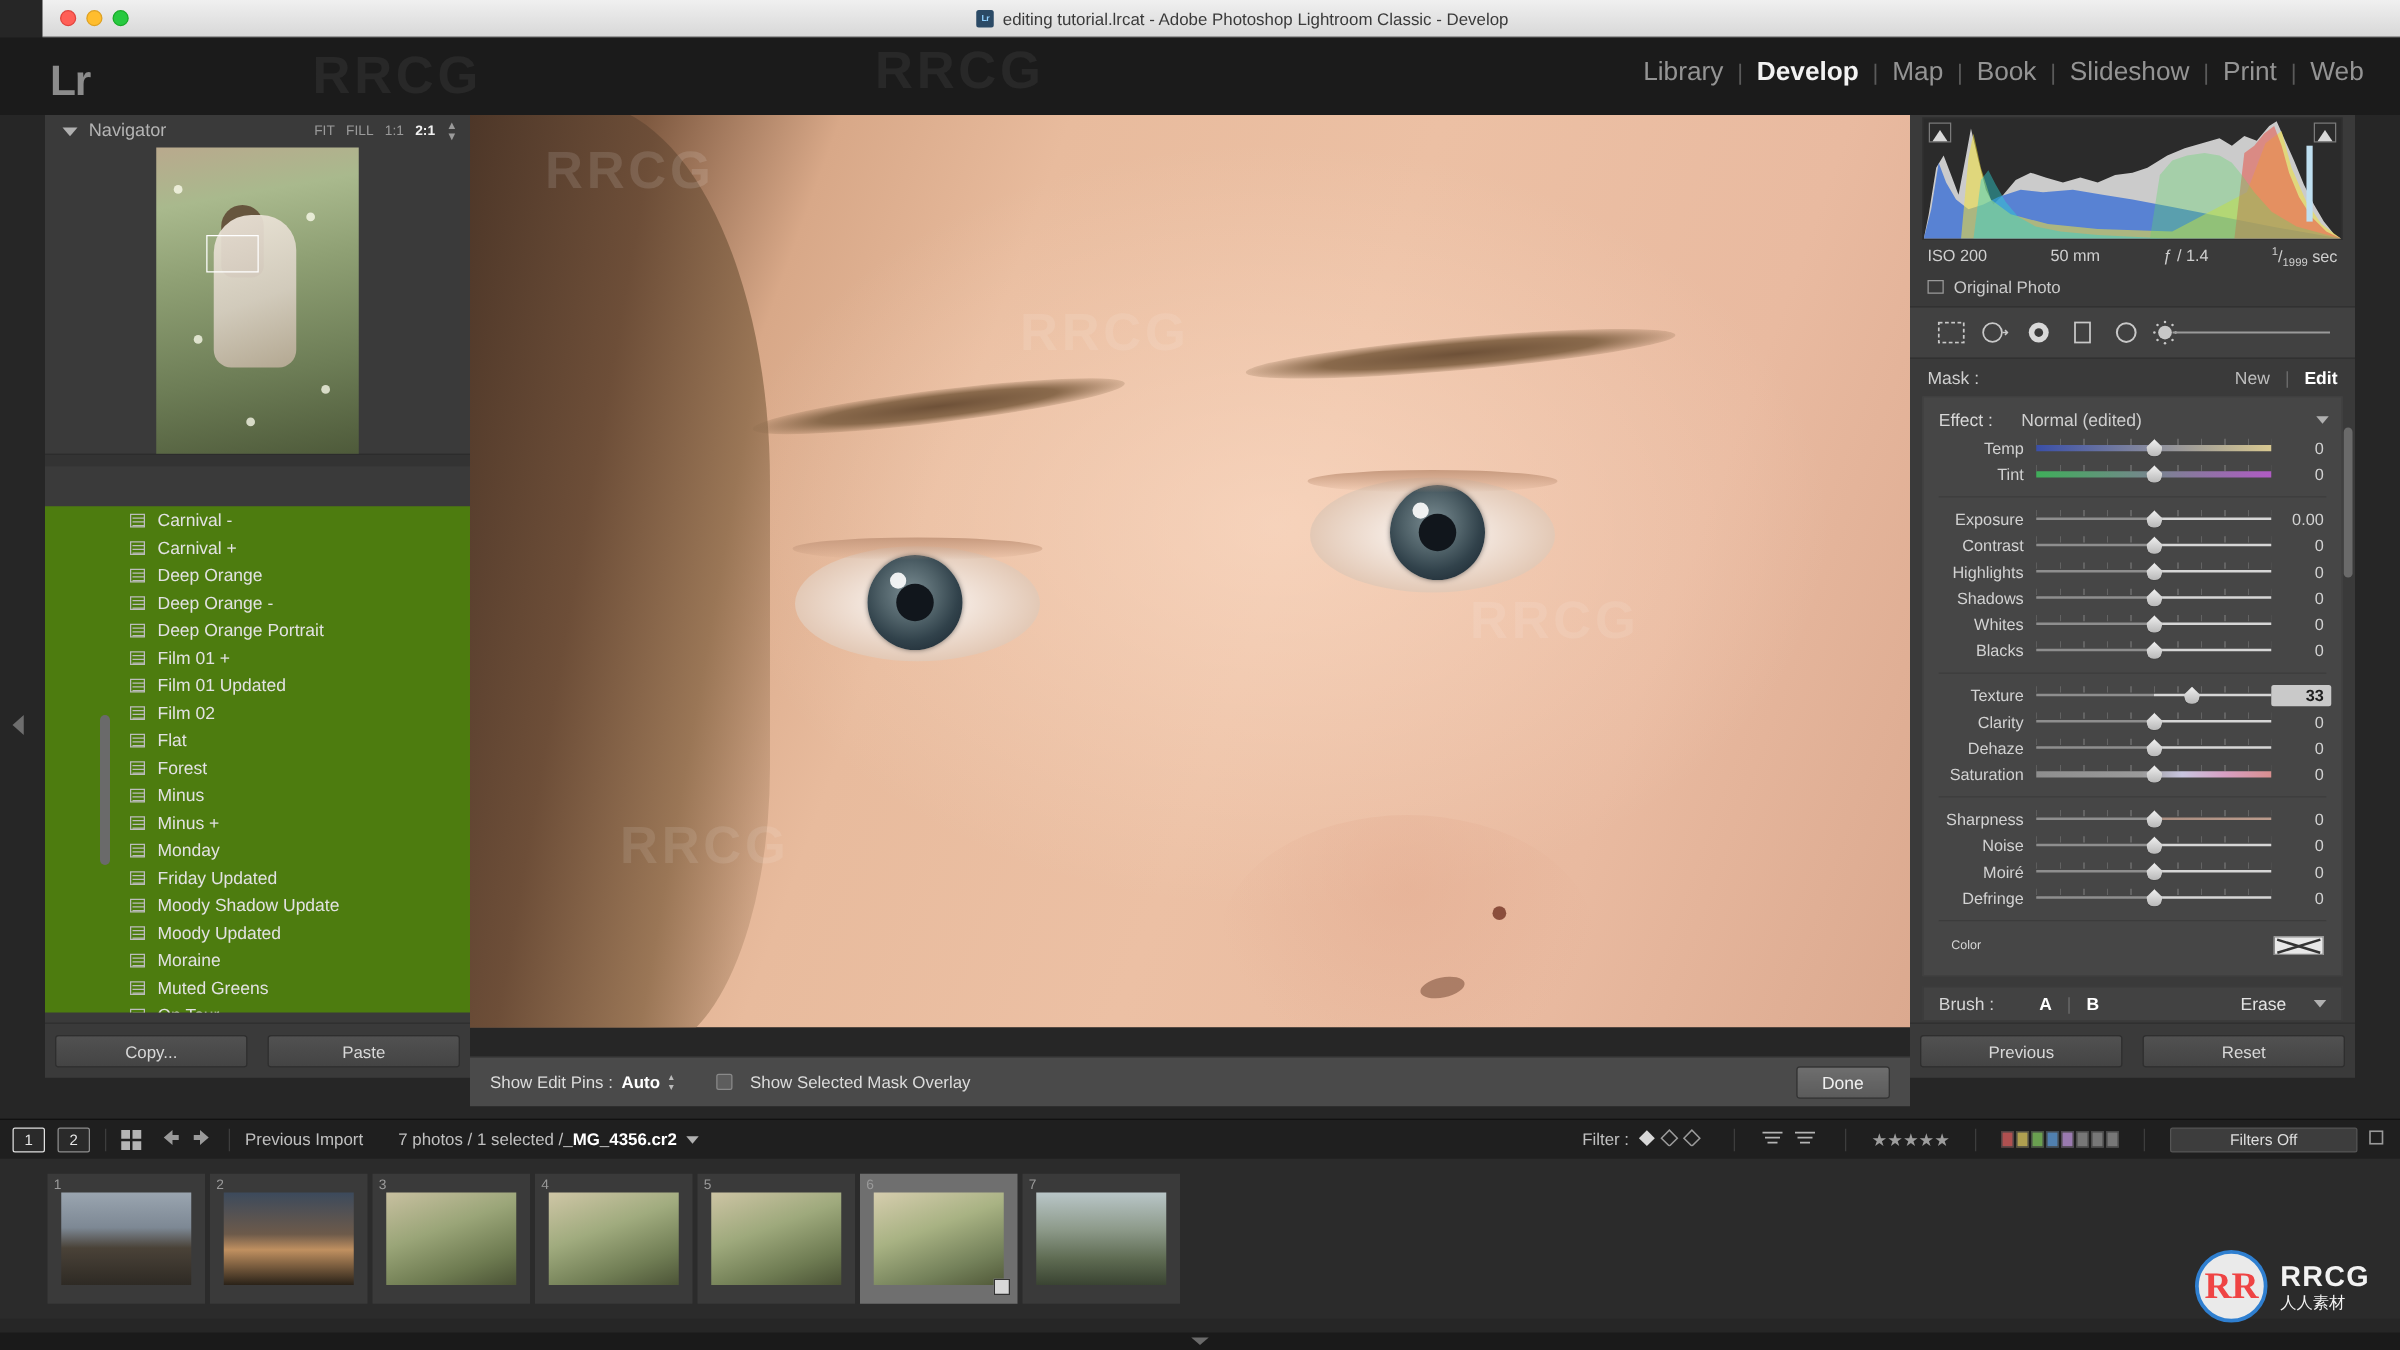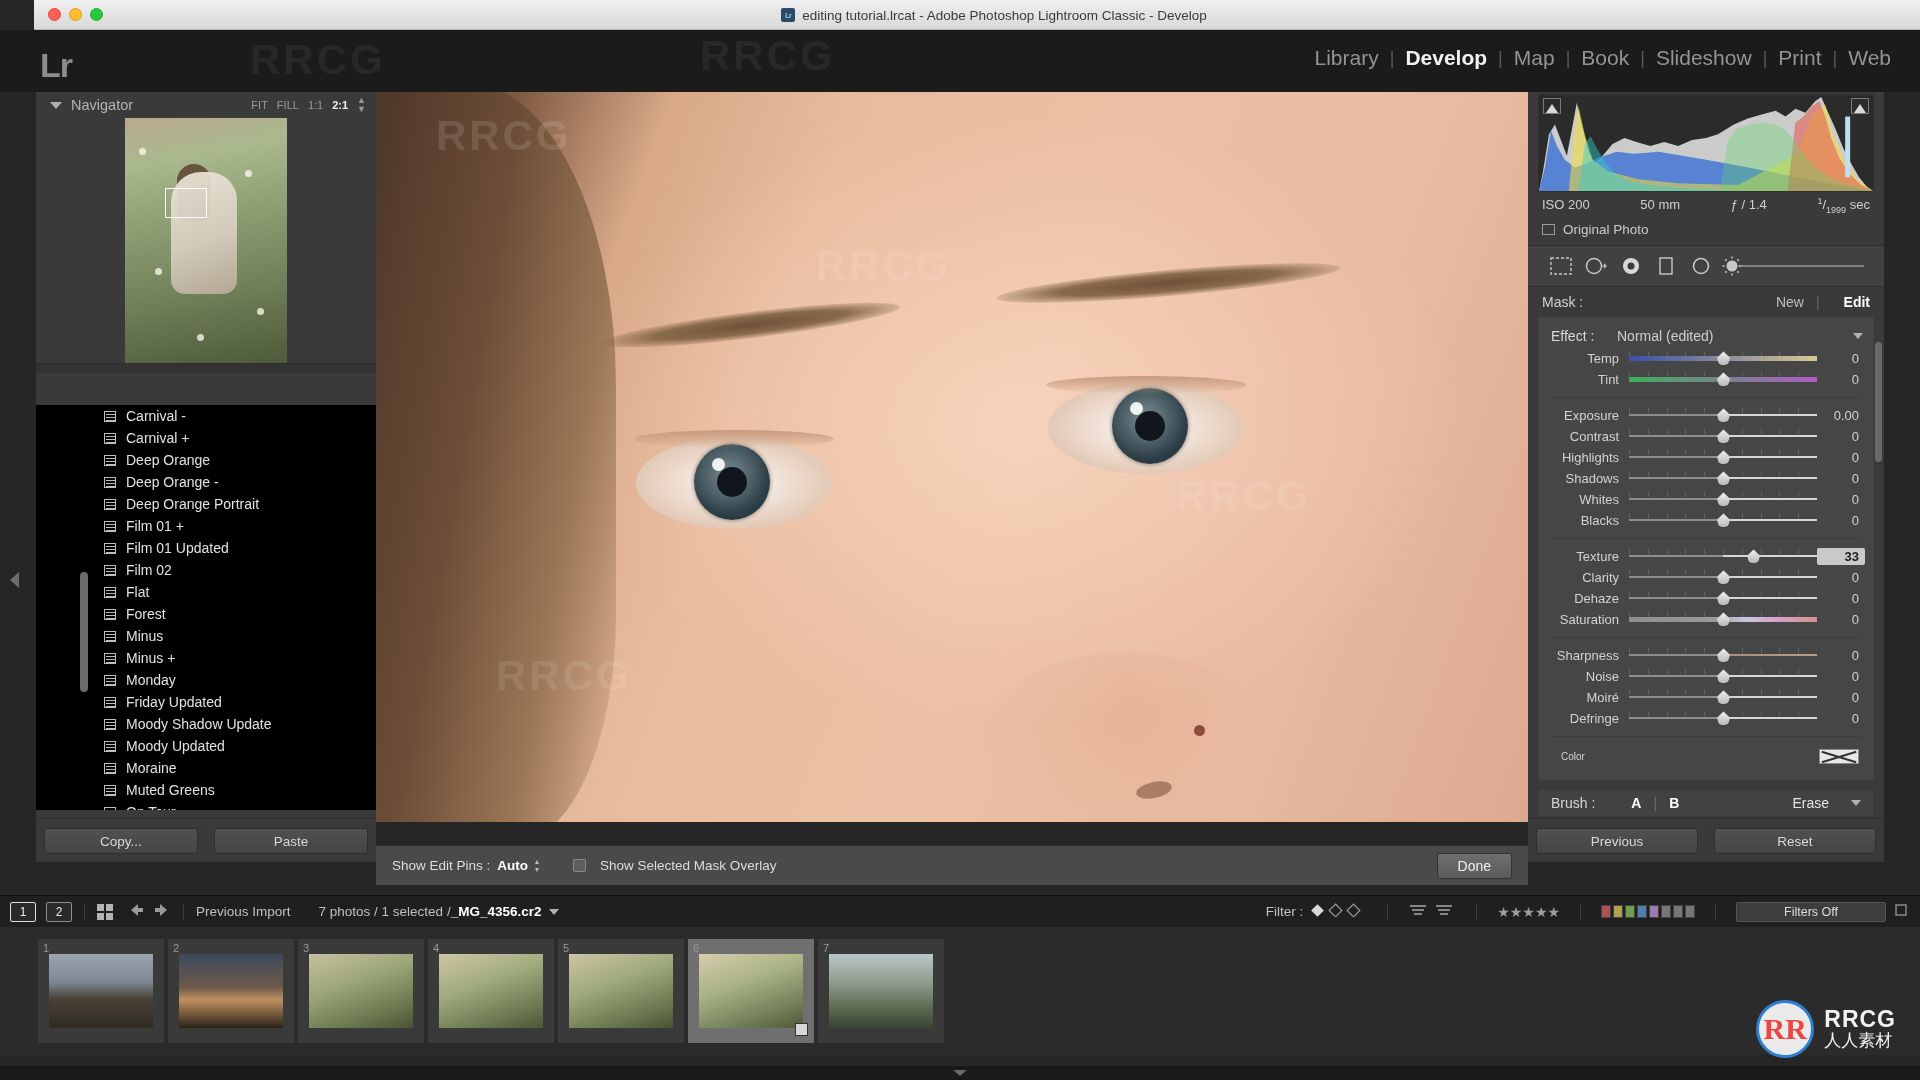--- a/index.html
+++ b/index.html
@@ -108,21 +108,21 @@
     position: absolute; width: 7px; height: 7px; border-radius: 50%;
     background: rgba(255,255,240,.75);
   }
   .nav-crop-box {
     position: absolute; left: 40px; top: 70px; width: 42px; height: 30px;
     border: 1.5px solid #ffffff;
   }
   .preset-divider { height: 10px; background: #333; border-top: 1px solid #2c2c2c; }
   .preset-list {
     position: absolute; left: 0; top: 313px; width: 340px; height: 405px;
-    background: #000000; overflow: hidden;
+    background: #4d7c0f; overflow: hidden;
   }
   .preset-item {
     display: flex; align-items: center; height: 22px;
     padding-left: 68px; color: #e2e2e2; font-size: 14px;
     cursor: pointer;
   }
   .preset-icon {
     width: 12px; height: 11px; margin-right: 10px; flex: 0 0 auto;
     border: 1px solid #bdbdbd; background:
       linear-gradient(#bdbdbd,#bdbdbd) left 1px top 2px/10px 1px no-repeat,
@@ -284,21 +284,21 @@
     display: flex; align-items: center; padding: 0 16px; gap: 0;
   }
   .mtool { width: 44px; display: flex; align-items: center; justify-content: center; cursor: pointer; }
   .mask-row {
     height: 30px; display: flex; align-items: center;
     padding: 0 14px; color: #d0d0d0; font-size: 14px;
   }
   .mask-actions { margin-left: auto; display: flex; align-items: center; gap: 12px; }
   .mask-actions .new { color: #bdbdbd; cursor: pointer; }
   .mask-actions .sep { color: #6a6a6a; }
-  .mask-actions .edit { color: #ffffff; font-weight: bold; cursor: pointer; margin-left: 12px; }
+  .mask-actions .edit { color: #ffffff; font-weight: bold; cursor: pointer; }
   .effect-block {
     margin: 0 10px; background: #464646; padding: 6px 0 10px 0;
     border: 1px solid #404040;
   }
   .effect-row {
     display: flex; align-items: center; height: 24px;
     padding: 0 10px 0 12px; color: #d8d8d8; font-size: 14px;
   }
   .effect-row .lbl { width: 66px; }
   .effect-row .val { color: #cfcfcf; }
@@ -444,21 +444,21 @@
     display: flex; align-items: center; gap: 10px; pointer-events: none;
   }
   .wm-circle {
     width: 58px; height: 58px; border-radius: 50%;
     border: 3px solid #2f7fd0; color: #ef4444;
     display: flex; align-items: center; justify-content: center;
     font-size: 30px; font-weight: bold; background: rgba(255,255,255,.9); font-family: Liberation Serif, serif;
   }
   .wm-text { color: #f2f2f2; line-height: 1.1; }
   .wm-text .t1 { font-size: 23px; font-weight: bold; letter-spacing: 1px; }
-  .wm-text .t2 { font-size: 17px; }
+  .wm-text .t2 { font-size: 13px; }
   .cursor-arrow {
     position: absolute; left: 1734px; top: 608px; width: 0; height: 0;
     pointer-events: none;
   }
 </style>
 </head>
 <body>
 
 <div class="app">
 

